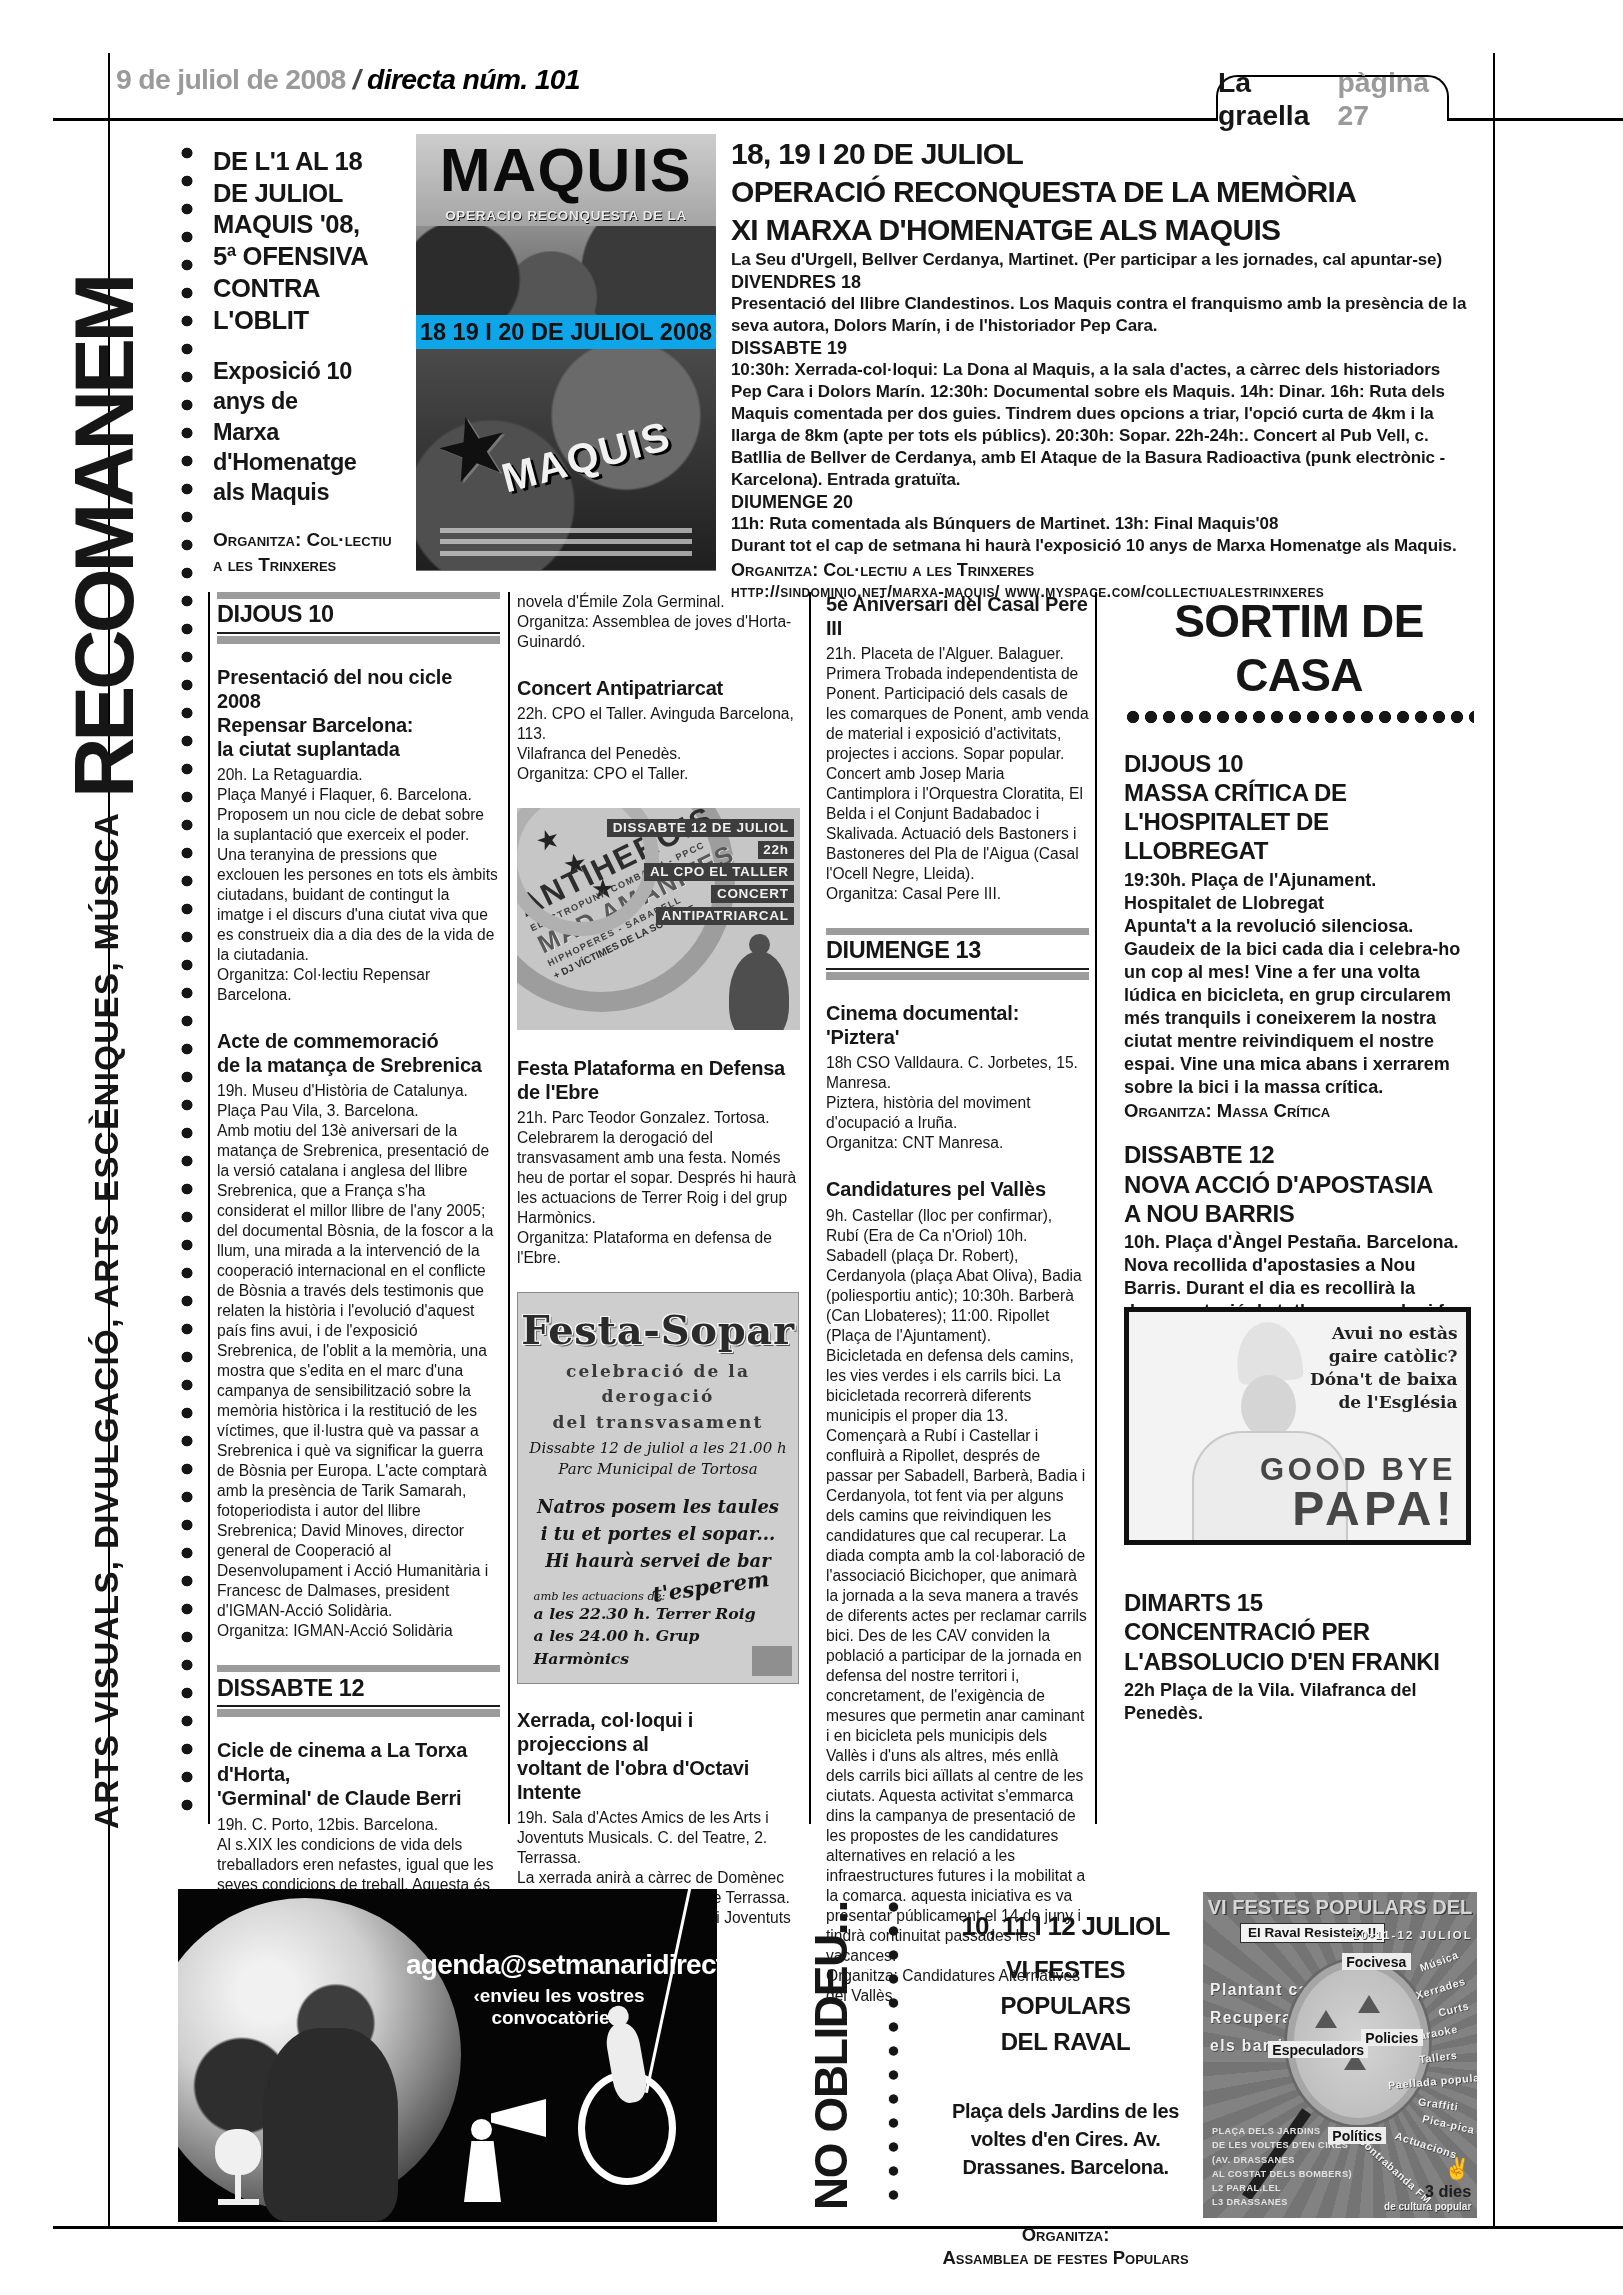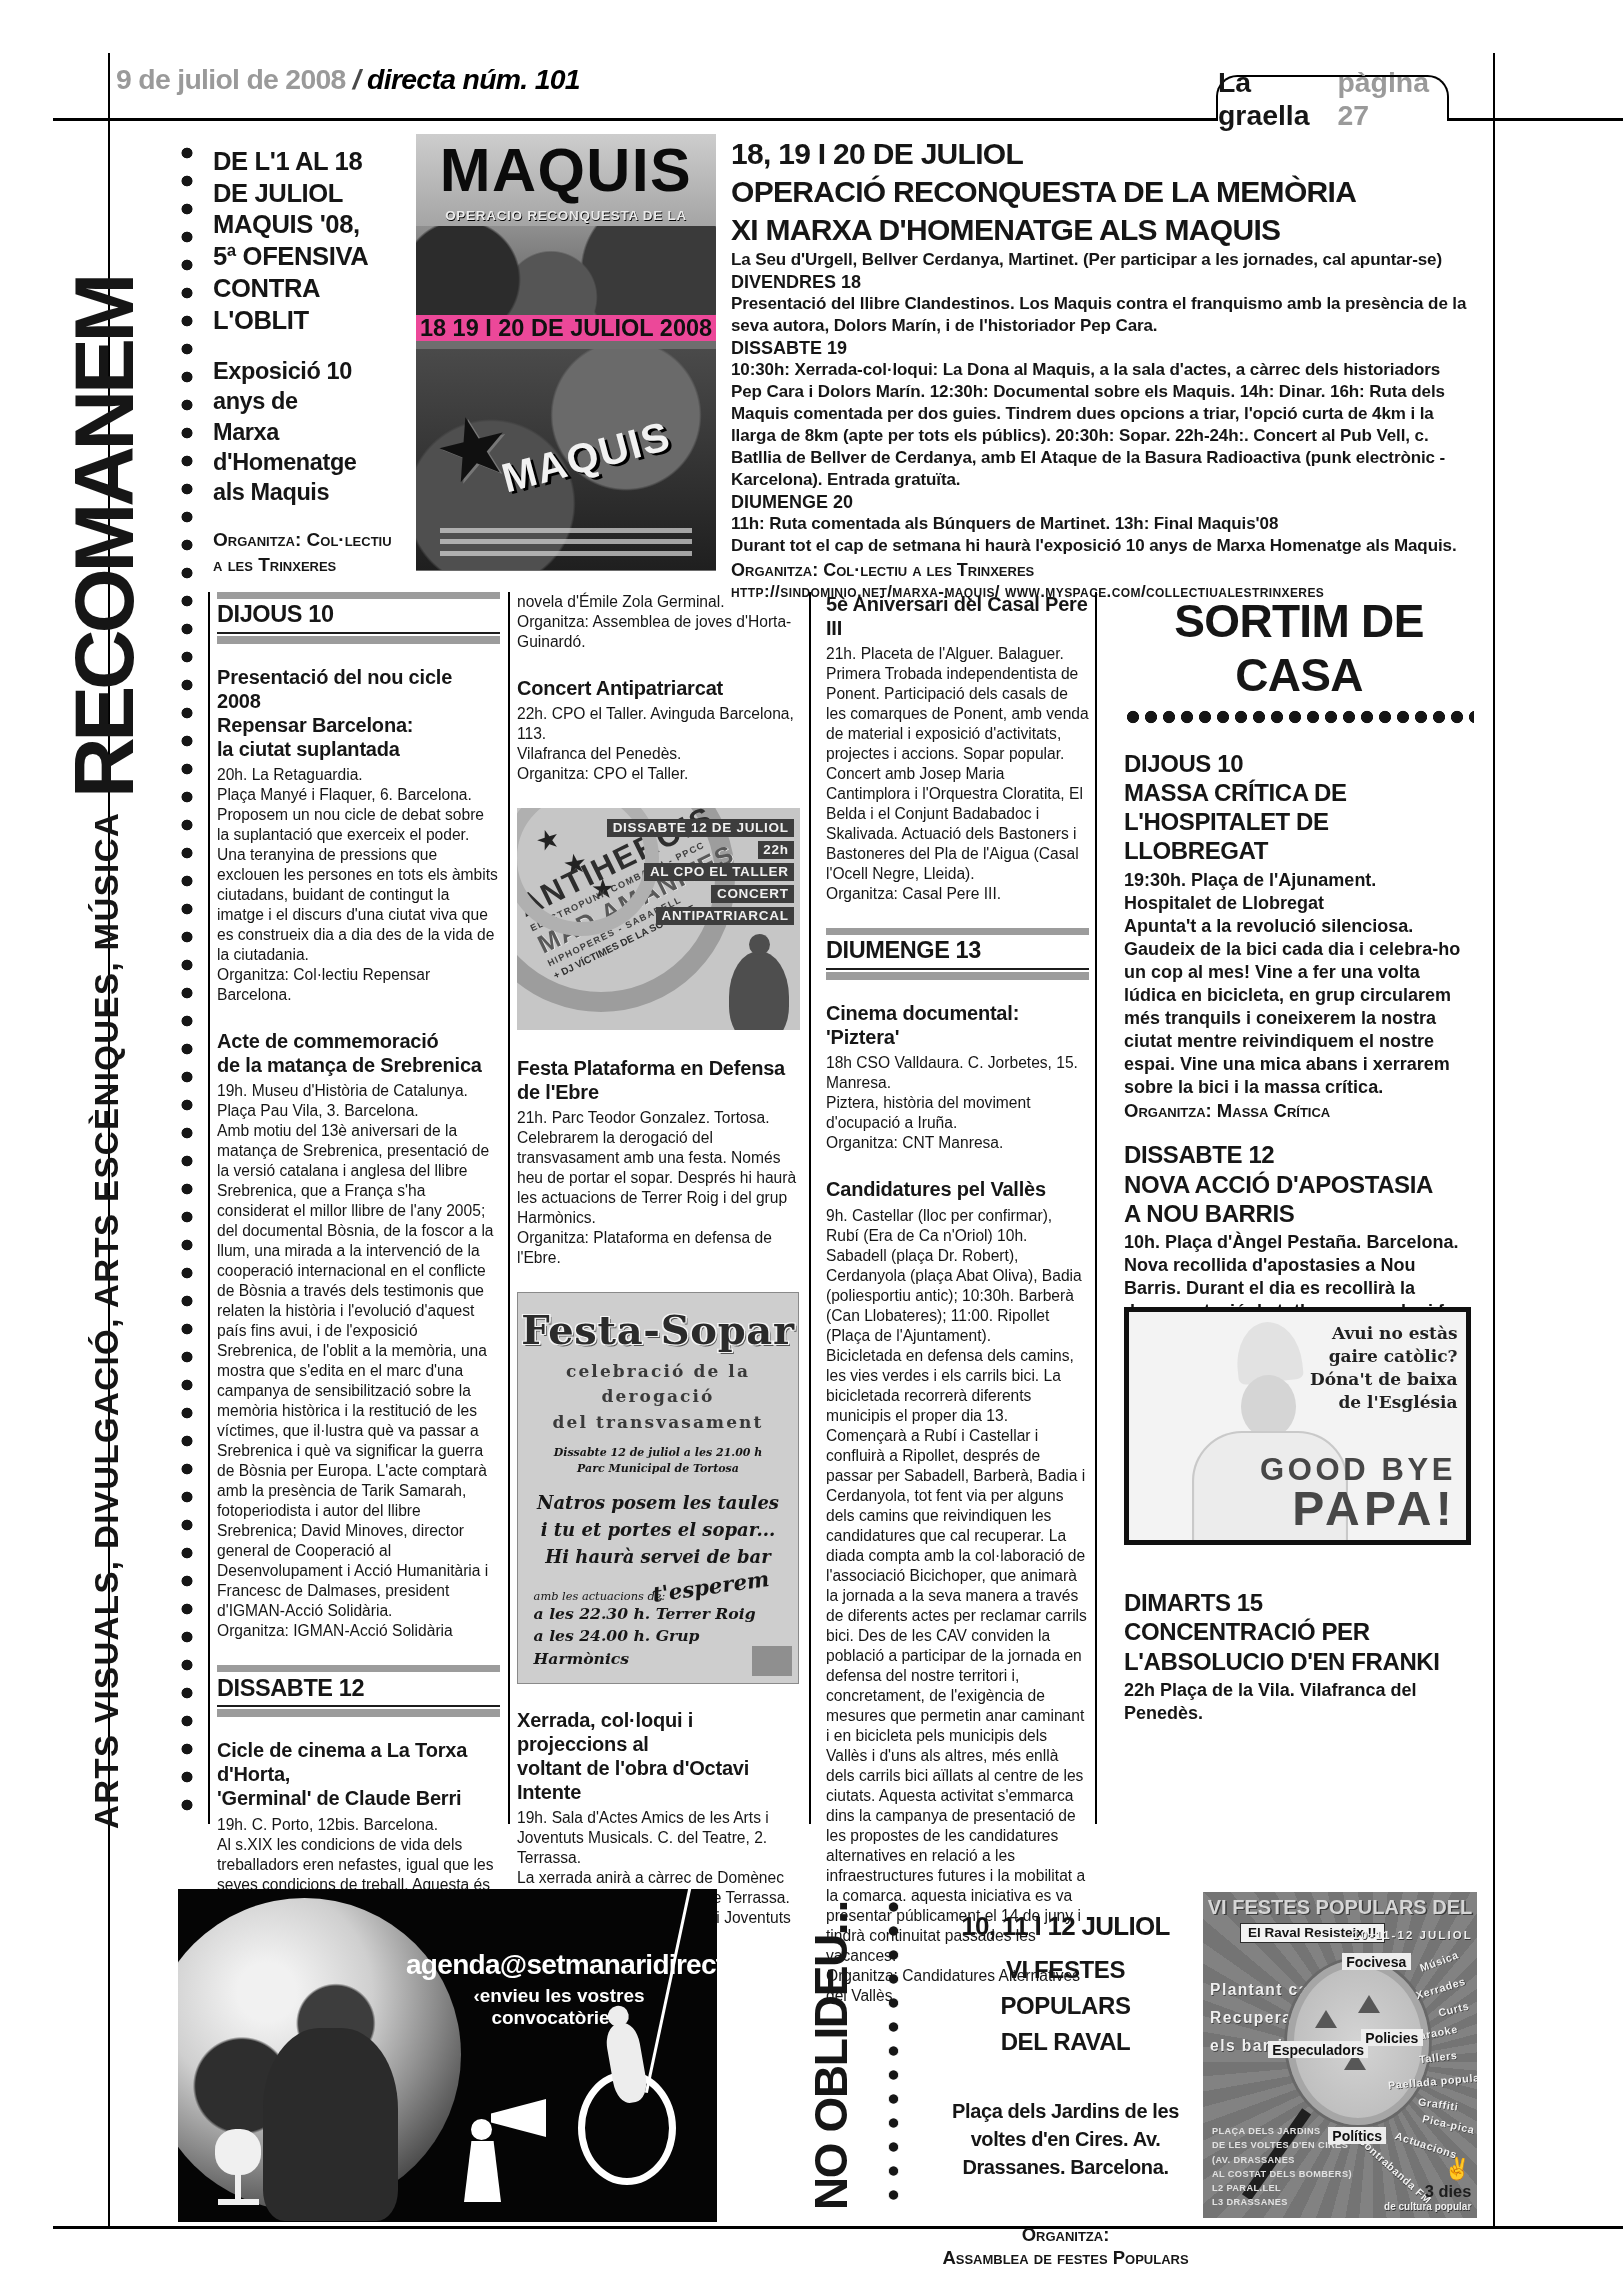--- a/index.html
+++ b/index.html
@@ -43,21 +43,21 @@
           background:linear-gradient(#cdcdcd,#9e9e9e);}
   .mq-title{position:absolute;left:0;top:1.4px;width:100%;text-align:center;font-size:61px;font-weight:900;
             letter-spacing:1.4px;color:#0b0b0b;}
   .mq-sub{position:absolute;left:0;top:74px;width:100%;text-align:center;font-size:13.5px;font-weight:800;
           color:#ececec;text-shadow:0.7px 0.7px 0 #000;letter-spacing:0.7px;}
   .mq-photo{position:absolute;left:0;top:92px;width:100%;height:89px;
             background:radial-gradient(circle at 15% 60%,#2c2c2c 0 22%,transparent 23%),
                        radial-gradient(circle at 45% 80%,#555 0 25%,transparent 26%),
                        radial-gradient(circle at 80% 50%,#3a3a3a 0 30%,transparent 31%),
                        linear-gradient(#8f8f8f,#5c5c5c);}
-  .mq-band{position:absolute;left:0;top:181px;width:100%;height:26px;background:#ec4899;
+  .mq-band{position:absolute;left:0;top:181px;width:100%;height:34px;background:#0ea5e9;
            display:flex;align-items:center;justify-content:center;font-size:23.5px;font-weight:900;color:#111;}
   .mq-bottom{position:absolute;left:0;top:215px;width:100%;height:221px;
              background:radial-gradient(circle at 70% 30%,#6a6a6a 0 28%,transparent 29%),
                         radial-gradient(circle at 25% 70%,#4f4f4f 0 30%,transparent 31%),
                         linear-gradient(#4a4a4a,#1f1f1f);}
   .mq-star{position:absolute;left:18.5px;top:50px;font-size:85px;color:#101010;transform:rotate(-14deg);
            text-shadow:2.1px 2.1px 0 #777;}
   .mq-tilt{position:absolute;left:84px;top:85px;font-size:41px;font-weight:900;color:#f1f1f1;
            transform:rotate(-15deg);text-shadow:2.8px 2.8px 0 #000;letter-spacing:1.4px;}
   .mq-bar{position:absolute;left:8%;width:84%;height:5px;background:#cfcfcf;opacity:.75;}
@@ -98,21 +98,21 @@
   .anti-danc{position:absolute;right:11.4px;bottom:-12.8px;width:60px;height:92px;background:#4e4e4e;
              border-radius:50% 50% 40% 40%;}
   .anti-danc::before{content:"";position:absolute;left:20px;top:-17px;width:21.3px;height:21.3px;border-radius:50%;background:#4e4e4e;}
 
   
   .festa{position:relative;width:280px;height:390px;background:#cecece;border:1.4px solid #8a8a8a;
          margin-bottom:24px;font-family:"DejaVu Serif",serif;text-align:center;overflow:hidden;}
   .fs-title{font-size:40px;font-weight:900;color:#2b2b2b;margin-top:12.8px;letter-spacing:0.7px;
             text-shadow:1.4px 1.4px 0 #f4f4f4,-1.4px -1.4px 0 #f4f4f4,1.4px -1.4px 0 #f4f4f4,-1.4px 1.4px 0 #f4f4f4,2.1px 2.1px 0 #555;}
   .fs-sub{font-size:17px;font-weight:800;letter-spacing:2.1px;color:#3a3a3a;margin-top:5.7px;line-height:1.5;}
-  .fs-when{font-size:11px;font-style:italic;margin-top:10px;line-height:1.4;font-weight:bold;}
+  .fs-when{font-size:15px;font-style:italic;margin-top:3px;line-height:1.4;}
   .fs-body{font-size:18px;font-style:italic;font-weight:600;margin-top:12.8px;line-height:1.5;}
   .fs-sign{font-size:21.3px;font-style:italic;font-weight:800;transform:rotate(-8deg);
            position:absolute;right:28.4px;bottom:84px;}
   .fs-acts{position:absolute;left:15.6px;bottom:12.8px;text-align:left;font-style:italic;}
   .fs-acts .al{font-size:11.4px;}
   .fs-acts .a1,.fs-acts .a2{font-size:15.6px;font-weight:700;line-height:1.45;}
   .fs-logo{position:absolute;right:5.7px;bottom:7.1px;width:40px;height:30px;background:#8f8f8f;}
 
   
   .sortim{left:1124px;top:594px;width:350px;height:1237px;}

